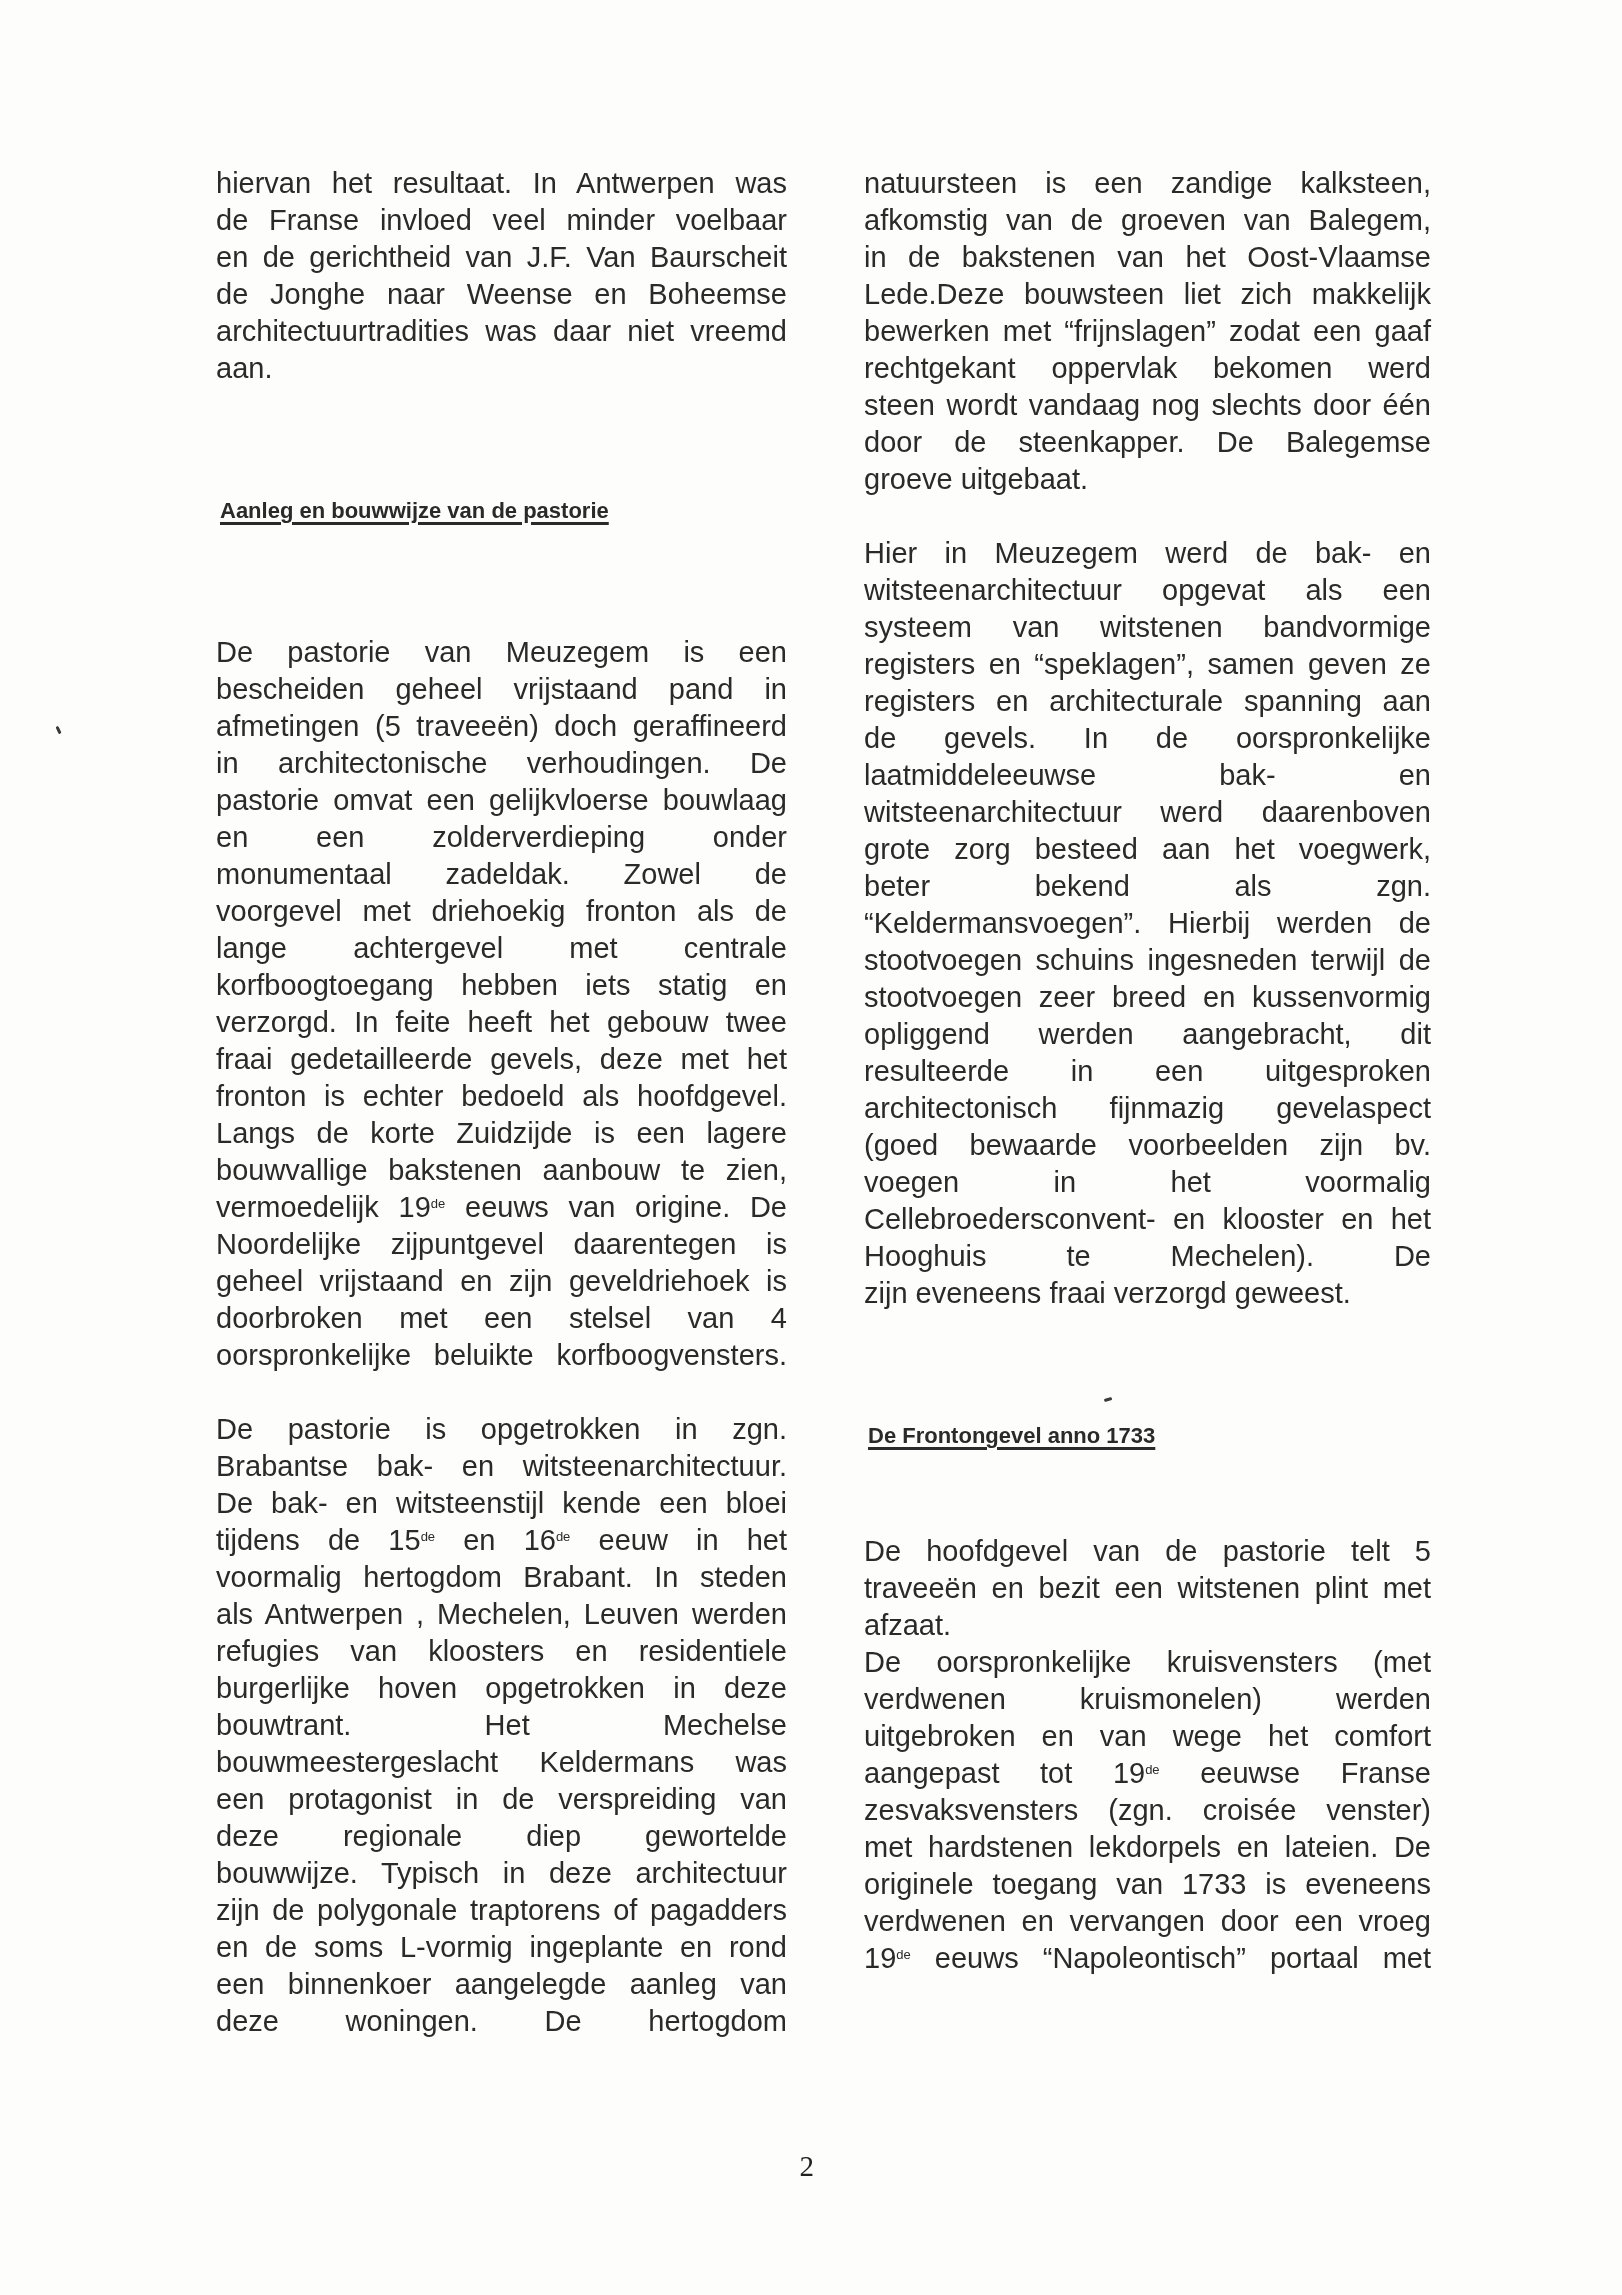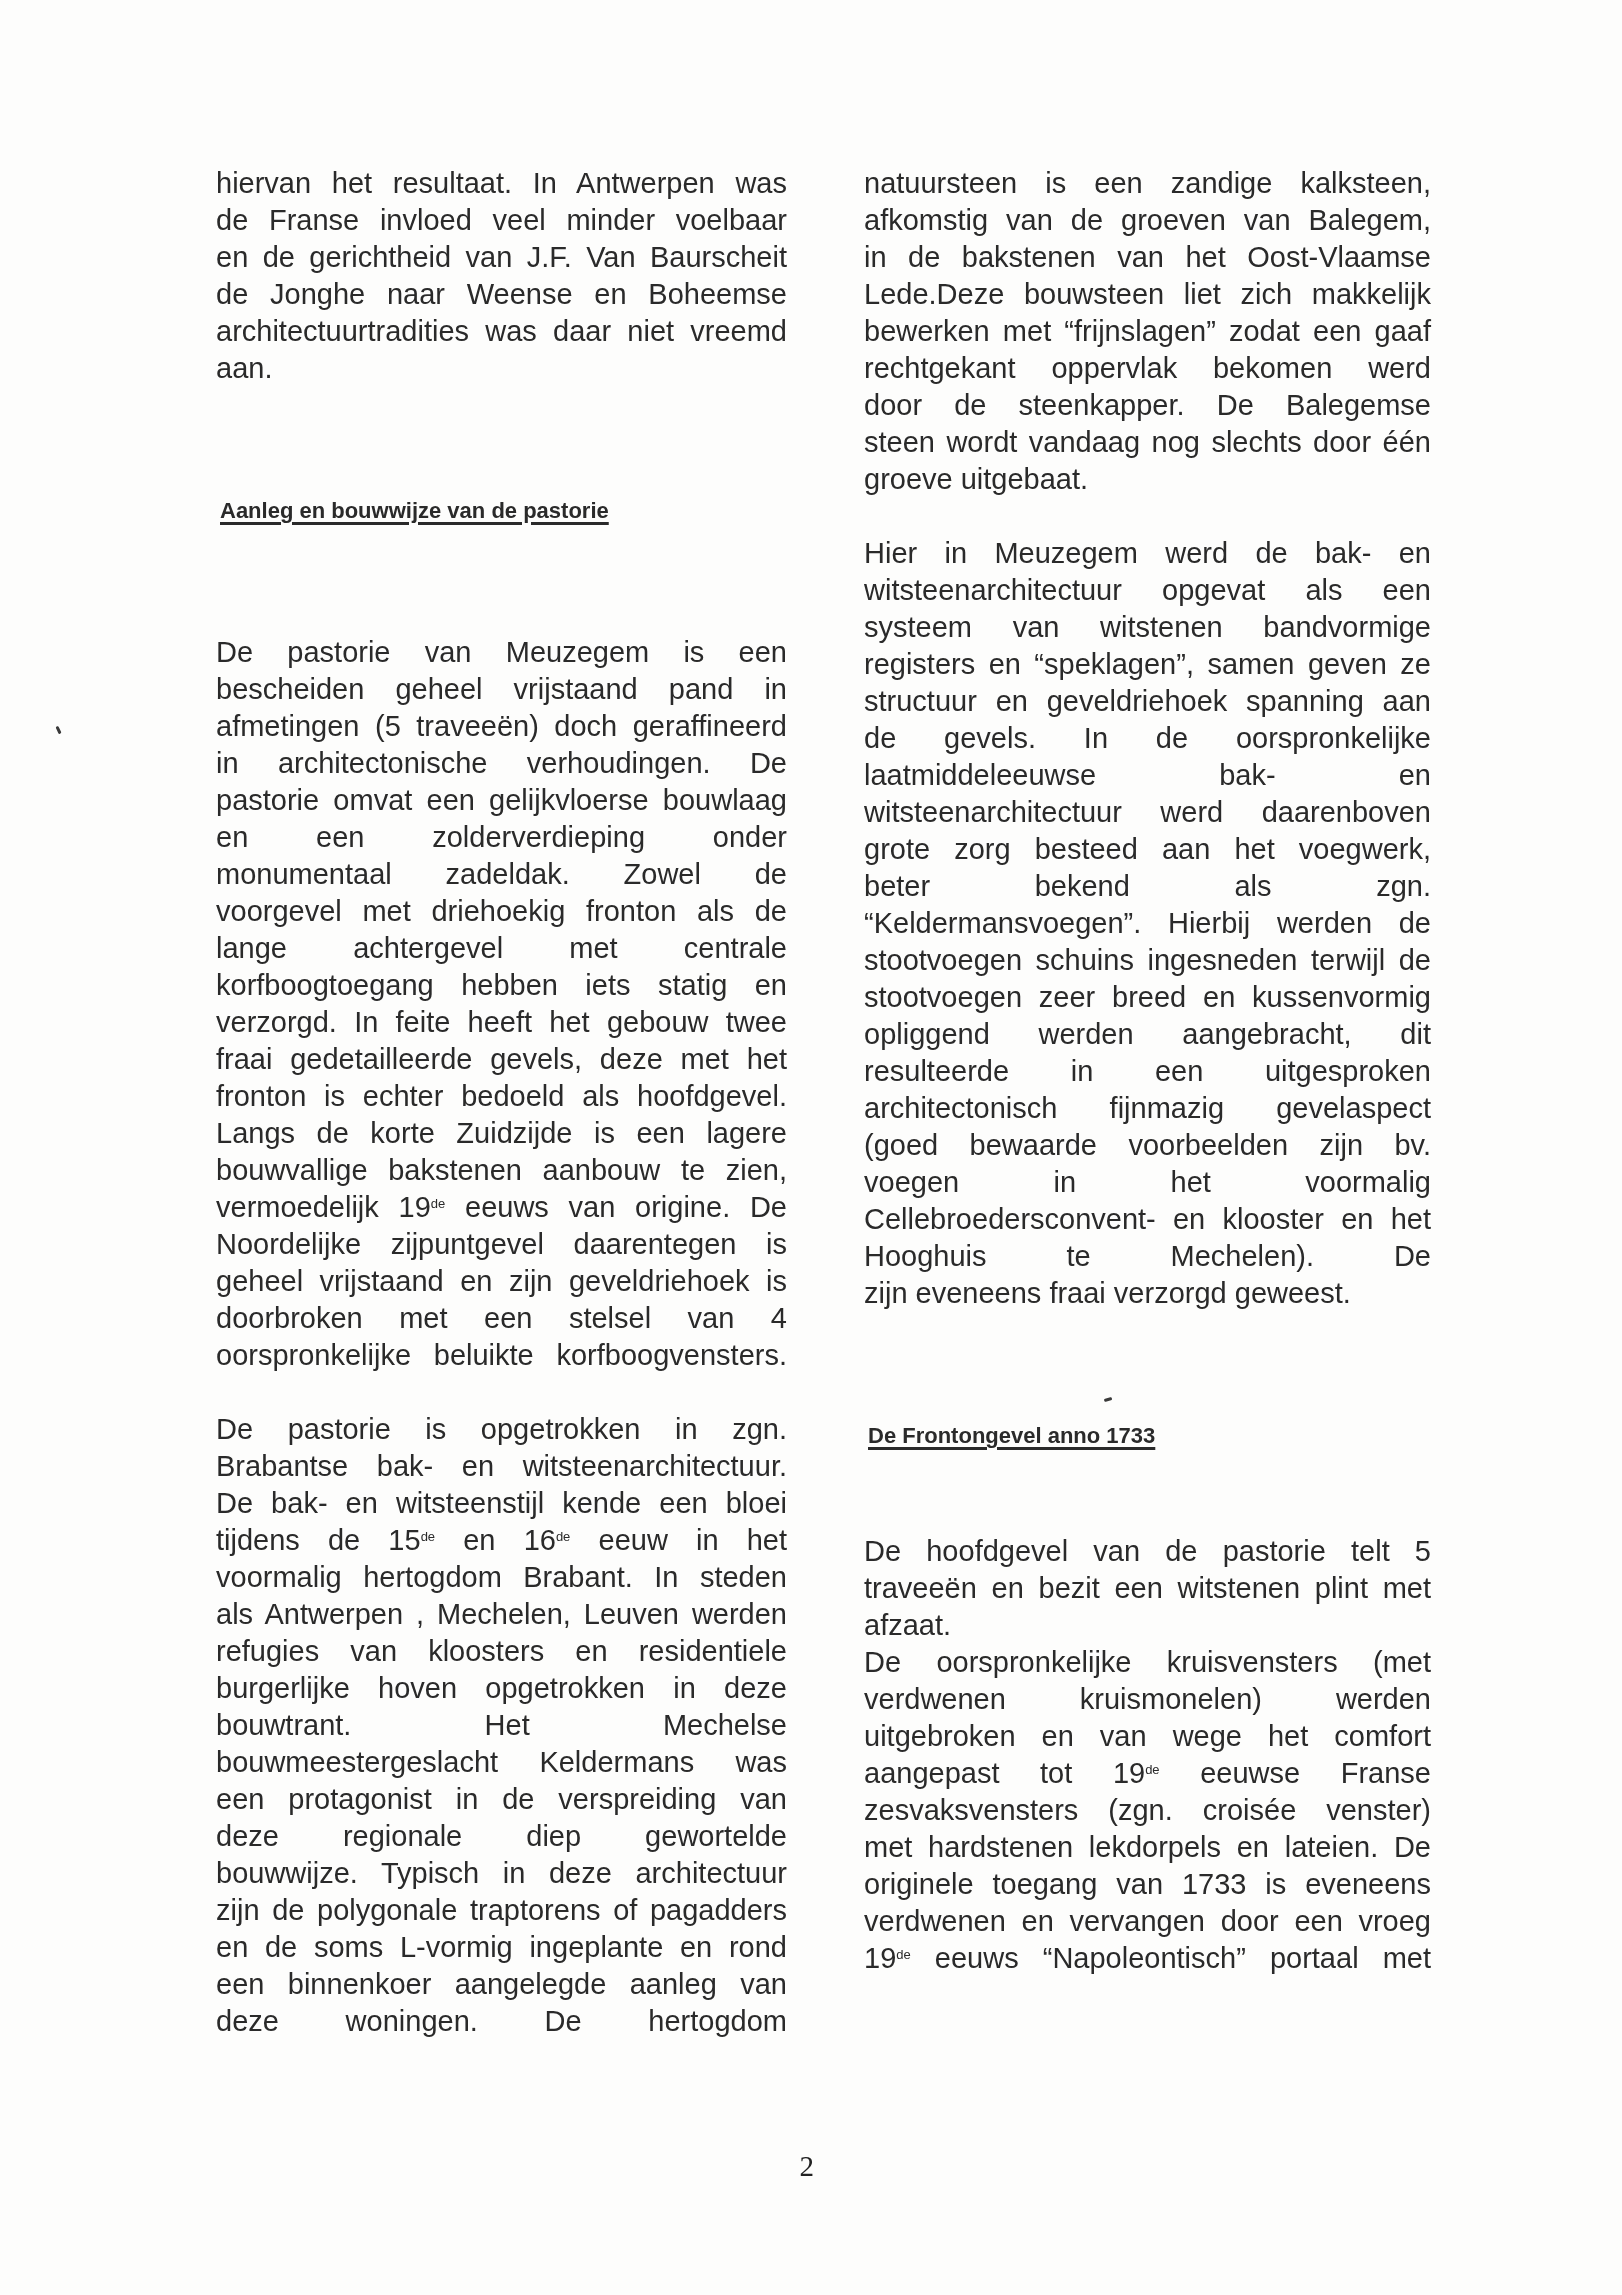--- a/index.html
+++ b/index.html
@@ -144,31 +144,31 @@
   </div>
 
   <div class="column col-right">
     <div class="para">
         <span class="line">natuursteen is een zandige kalksteen,</span>
         <span class="line">afkomstig van de groeven van Balegem,</span>
         <span class="line">in de bakstenen van het Oost-Vlaamse</span>
         <span class="line">Lede.Deze bouwsteen liet zich makkelijk</span>
         <span class="line">bewerken met “frijnslagen” zodat een gaaf</span>
         <span class="line">rechtgekant oppervlak bekomen werd</span>
+        <span class="line">steen wordt vandaag nog slechts door één</span>
         <span class="line">door de steenkapper. De Balegemse</span>
-        <span class="line">steen wordt vandaag nog slechts door één</span>
         <span class="line last">groeve uitgebaat.</span>
       </div>
     <div class="gap-s"></div>
     <div class="para">
         <span class="line">Hier in Meuzegem werd de bak- en</span>
         <span class="line">witsteenarchitectuur opgevat als een</span>
         <span class="line">systeem van witstenen bandvormige</span>
         <span class="line">registers en “speklagen”, samen geven ze</span>
-        <span class="line">structuur en geveldriehoek spanning aan</span>
+        <span class="line">registers en architecturale spanning aan</span>
         <span class="line">de gevels. In de oorspronkelijke</span>
         <span class="line">laatmiddeleeuwse bak- en</span>
         <span class="line">witsteenarchitectuur werd daarenboven</span>
         <span class="line">grote zorg besteed aan het voegwerk,</span>
         <span class="line">beter bekend als zgn.</span>
         <span class="line">“Keldermansvoegen”. Hierbij werden de</span>
         <span class="line">stootvoegen schuins ingesneden terwijl de</span>
         <span class="line">stootvoegen zeer breed en kussenvormig</span>
         <span class="line">opliggend werden aangebracht, dit</span>
         <span class="line">resulteerde in een uitgesproken</span>

